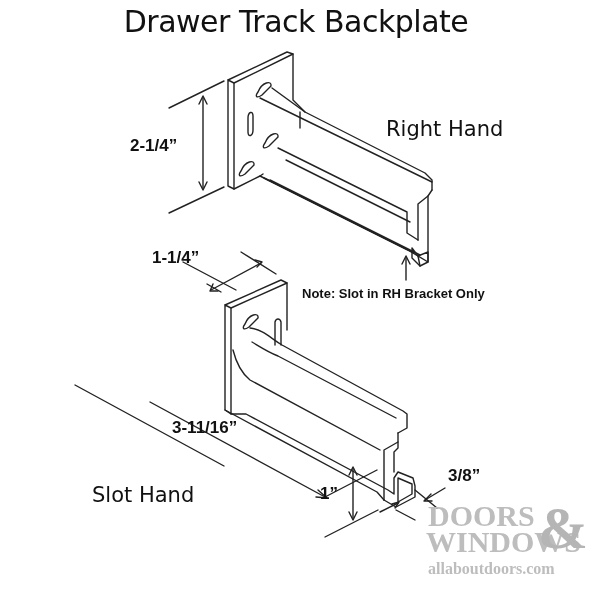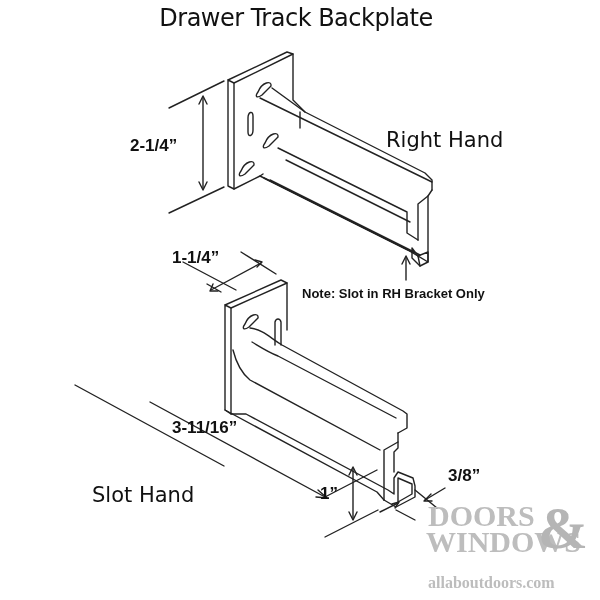--- a/index.html
+++ b/index.html
@@ -1,26 +1,26 @@
 <!DOCTYPE html>
 <html><head>
 <meta charset="utf-8">
 <style>
   html,body{margin:0;padding:0;background:#fff;}
   body{width:600px;height:600px;position:relative;overflow:hidden;font-family:"Liberation Sans",sans-serif;}
-  .title{position:absolute;left:0;top:4px;width:592px;text-align:center;font-family:"DejaVu Sans",sans-serif;font-size:24px;color:#111;letter-spacing:-0.5px;}
+  .title{position:absolute;left:0;top:4px;width:592px;text-align:center;font-family:"DejaVu Sans",sans-serif;font-size:30px;color:#111;letter-spacing:-0.5px;}
   .hand{position:absolute;font-family:"DejaVu Sans",sans-serif;font-size:21px;color:#111;}
   .dim{position:absolute;font-family:"Liberation Sans",sans-serif;font-weight:bold;font-size:17px;color:#111;}
   .note{position:absolute;font-family:"Liberation Sans",sans-serif;font-weight:bold;font-size:13px;color:#111;}
   svg.drawing{position:absolute;left:0;top:0;}
   .wm{position:absolute;left:420px;top:500px;width:175px;text-align:center;font-family:"Liberation Serif",serif;font-weight:bold;color:#bdbdbd;line-height:1;}
   .wm .l1{font-size:14px;letter-spacing:1px;text-align:left;padding-left:10px;}
   .wm .l2{font-size:30px;text-align:left;padding-left:8px;margin-top:-1px;}
   .wm .l3{font-size:30px;text-align:left;padding-left:6px;margin-top:-4px;}
-  .wm .l4{font-size:16px;margin-top:18px;text-align:left;padding-left:8px;}
+  .wm .l4{font-size:16px;margin-top:4px;text-align:left;padding-left:8px;}
   .wm .amp{position:absolute;left:118px;top:-4px;font-size:60px;color:#b5b5b5;}
 </style>
 </head>
 <body>
 
 <div class="title">Drawer Track Backplate</div>
 
 <svg class="drawing" width="600" height="600" viewBox="0 0 600 600">
   <g fill="none" stroke="#222" stroke-width="1.4" stroke-linejoin="round" stroke-linecap="round">
 
@@ -108,22 +108,22 @@
       <path d="M415,490 L437,508"></path>
       <path d="M380,512 L398,503"></path>
       <path d="M392,504 L399,502 L395,508"></path>
       <path d="M425,500 L445,488"></path>
       <path d="M431,494 L424,501 L432,501"></path>
     </g>
   </g>
 </svg>
 
 <div class="dim" style="left:130px;top:136px;">2-1/4”</div>
-<div class="hand" style="left:386px;top:128px;">Right Hand</div>
-<div class="dim" style="left:172px;top:248px;">1-1/4”</div>
+<div class="hand" style="left:386px;top:117px;">Right Hand</div>
+<div class="dim" style="left:152px;top:248px;">1-1/4”</div>
 <div class="note" style="left:302px;top:286px;">Note: Slot in RH Bracket Only</div>
 <div class="dim" style="left:172px;top:418px;">3-11/16”</div>
 <div class="hand" style="left:92px;top:483px;">Slot Hand</div>
 <div class="dim" style="left:320px;top:484px;">1”</div>
 <div class="dim" style="left:448px;top:466px;">3/8”</div>
 
 <div class="wm" style="top:502px;">
   <span class="amp">&amp;</span>
   <div class="l2">DOORS</div>
   <div class="l3">WINDOWS</div>

